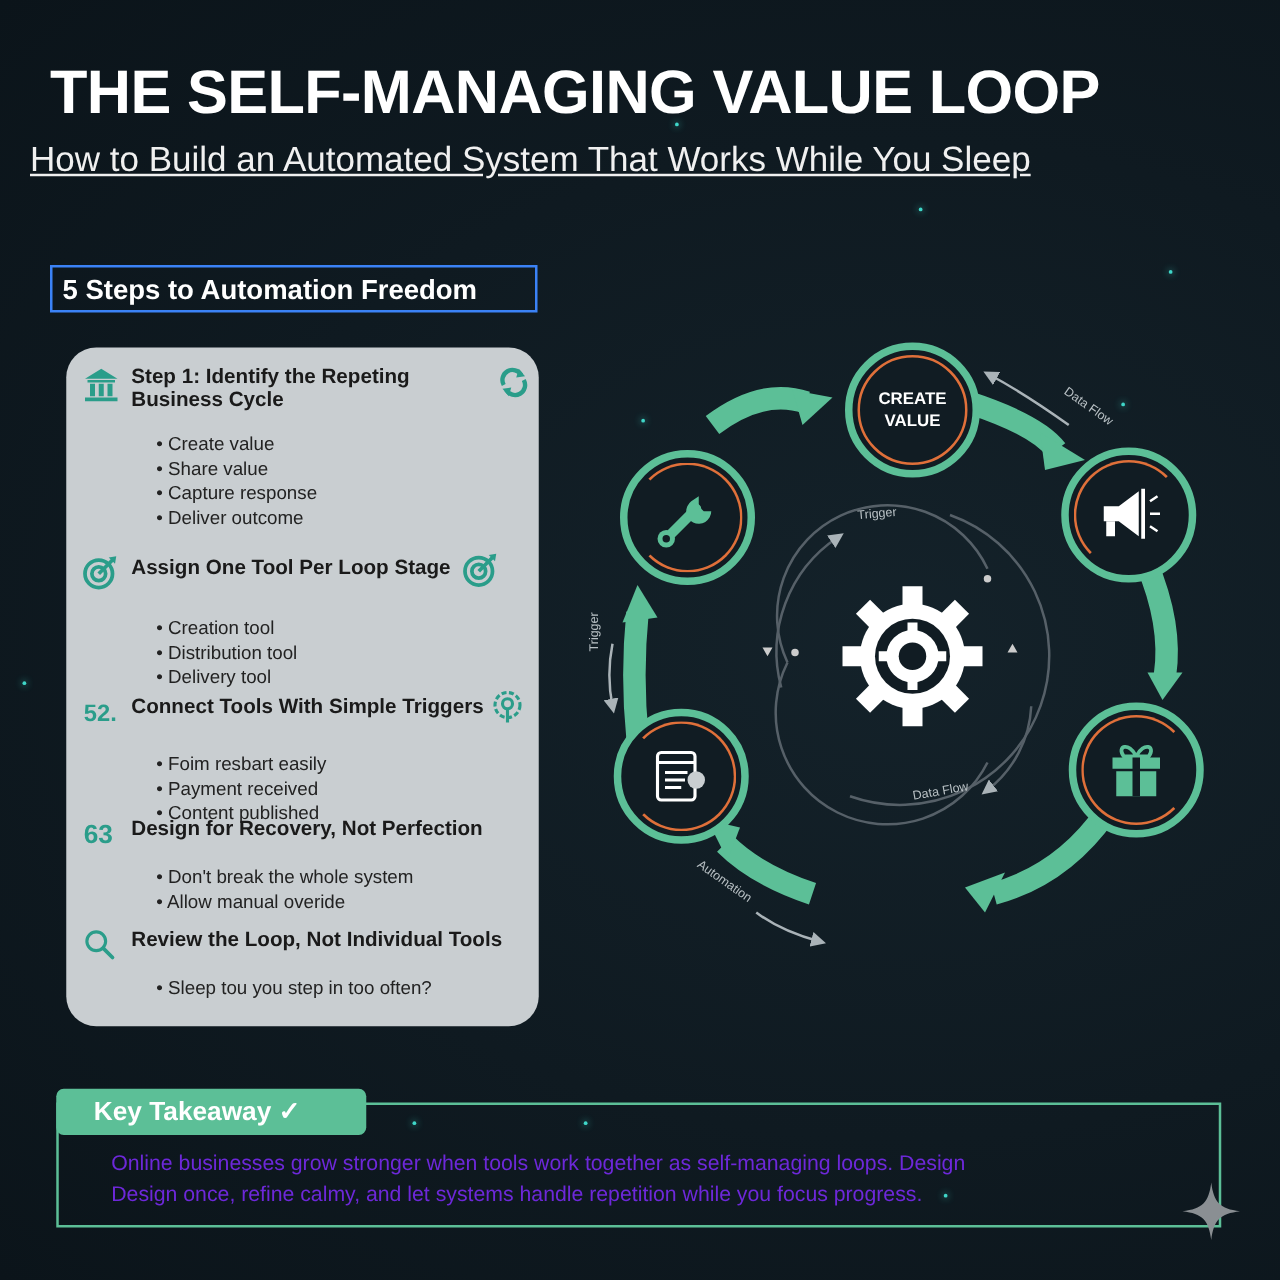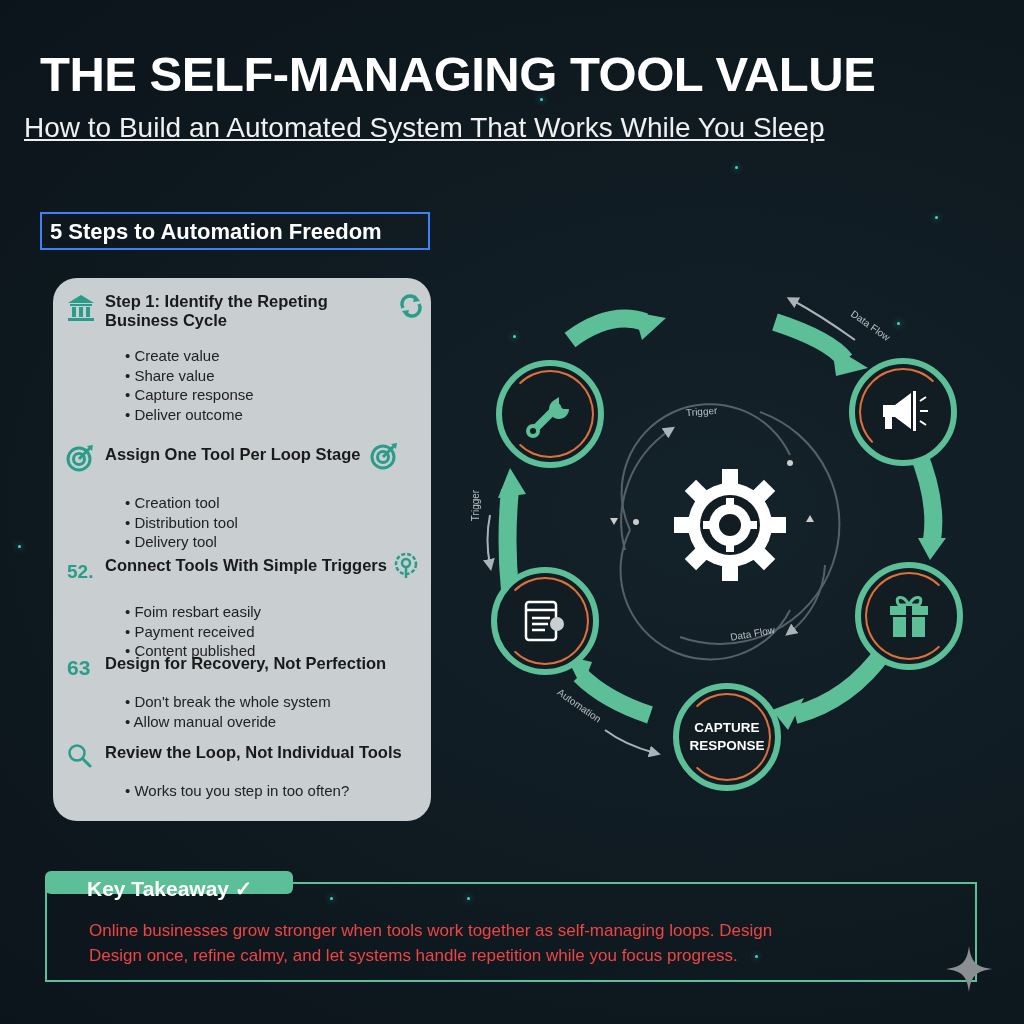--- a/index.html
+++ b/index.html
@@ -43,44 +43,44 @@
     border:2px solid transparent;
   }
   .node .label { position:relative; font-size:13.5px; font-weight:bold; text-align:center; line-height:18px; color:#fff; }
   .flow-label { position:absolute; font-size:10px; color:#b8c0c4; white-space:nowrap; }
 
   .takeaway {
     position:absolute; left:45px; top:882px; width:932px; height:100px;
     border:2px solid #5cbf97; box-sizing:border-box;
   }
   .takeaway-tab {
-    position:absolute; left:45px; top:871px; width:248px; height:23px;
+    position:absolute; left:45px; top:871px; width:248px; height:37px;
     background:#5cbf97; border-radius:6px;
-    font-size:21px; font-weight:bold; color:#fff; padding:6px 0 0 42px; box-sizing:border-box; white-space:nowrap;
+    font-size:21px; font-weight:bold; color:#fff; padding:6px 0 0 30px; box-sizing:border-box; white-space:nowrap;
   }
   .takeaway-text {
-    position:absolute; left:89px; top:918px; width:840px; font-size:17px; line-height:25px; color:#ef4444;
+    position:absolute; left:89px; top:918px; width:840px; font-size:17px; line-height:25px; color:#6d28d9;
   }
   .sparkle { position:absolute; left:944px; top:944px; width:50px; height:50px; }
   .dot { position:absolute; width:3px; height:3px; border-radius:50%; background:#3fd6c8; box-shadow:0 0 6px #3fd6c8; }
 </style>
 </head>
 <body>
 
 <div class="dot" style="left:540px;top:98px"></div>
 <div class="dot" style="left:735px;top:166px"></div>
 <div class="dot" style="left:935px;top:216px"></div>
 <div class="dot" style="left:513px;top:335px"></div>
 <div class="dot" style="left:897px;top:322px"></div>
 <div class="dot" style="left:18px;top:545px"></div>
 <div class="dot" style="left:330px;top:897px"></div>
 <div class="dot" style="left:467px;top:897px"></div>
 <div class="dot" style="left:755px;top:955px"></div>
 
-<div class="title">THE SELF-MANAGING TOOL VALUE</div>
+<div class="title">THE SELF-MANAGING VALUE LOOP</div>
 <div class="subtitle">How to Build an Automated System That Works While You Sleep</div>
 
 <div class="steps-heading">5 Steps to Automation Freedom</div>
 
 <div class="panel">
 
   <div class="step" style="top:14px">
     <svg class="icon" style="top:0" viewBox="0 0 32 32">
       <path d="M16 3 L29 11 L3 11 Z" fill="#2a9d8a"></path>
       <rect x="5" y="12" width="22" height="2" fill="#2a9d8a"></rect>
@@ -149,21 +149,21 @@
     </ul>
   </div>
 
   <div class="step" style="top:465px">
     <svg class="icon" style="top:0;left:14px;width:26px;height:26px" viewBox="0 0 26 26">
       <circle cx="10" cy="10" r="7.5" stroke="#2a9d8a" stroke-width="2.5" fill="none"></circle>
       <path d="M15.5 15.5 L23 23" stroke="#2a9d8a" stroke-width="3" stroke-linecap="round"></path>
     </svg>
     <div class="heading" style="top:0;width:310px;white-space:nowrap">Review the Loop, Not Individual Tools</div>
     <ul style="top:22px">
-      <li>Works tou you step in too often?</li>
+      <li>Sleep tou you step in too often?</li>
     </ul>
   </div>
 </div>
 
 <div class="diagram">
   <svg width="520" height="540" style="position:absolute;left:0;top:0">
     <defs>
       <marker id="gh" markerWidth="6" markerHeight="6" refX="3" refY="3" orient="auto">
         <path d="M0 0 L6 3 L0 6 Z" fill="#aab3b8"></path>
       </marker>
@@ -223,20 +223,27 @@
         <rect x="-4" y="19" width="8" height="8"></rect>
         <rect x="-27" y="-4" width="8" height="8"></rect>
         <rect x="19" y="-4" width="8" height="8"></rect>
       </g>
       <circle r="11" fill="#111c23"></circle>
       <path d="M36 -6 L50 4 L30 10 Z" fill="#fff"></path>
       <path d="M-36 6 L-50 -4 L-30 -10 Z" fill="#fff"></path>
     </g>
   </svg>
 
+  <div class="node" style="left:206px;top:14px">
+    <div class="inner" style="border-color:#e0703a"></div>
+    <div class="label">
+      <span>CREATE</span><br>
+      <span>VALUE</span>
+    </div>
+  </div>
 
   <div class="node" style="left:379px;top:98px">
     <div class="inner" style="border-top-color:#e0703a;border-left-color:#e0703a"></div>
     <svg width="56" height="50" viewBox="0 0 56 50">
       <path d="M8 18 L20 18 L36 6 L36 42 L20 30 L8 30 Z" fill="#fff"></path>
       <rect x="10" y="30" width="7" height="12" fill="#fff"></rect>
       <rect x="38" y="4" width="3" height="40" fill="#fff"></rect>
       <path d="M45 14 L51 10 M45 24 L53 24 M45 34 L51 38" stroke="#fff" stroke-width="2"></path>
     </svg>
   </div>
@@ -244,27 +251,20 @@
   <div class="node" style="left:385px;top:302px">
     <div class="inner" style="border-color:#e0703a;border-right-color:transparent"></div>
     <svg width="44" height="46" viewBox="0 0 44 46">
       <path d="M22 12 C16 0 6 4 12 12 Z M22 12 C28 0 38 4 32 12 Z" stroke="#5cbf97" stroke-width="3" fill="none"></path>
       <rect x="3" y="13" width="38" height="9" fill="#5cbf97"></rect>
       <rect x="6" y="24" width="32" height="20" fill="#5cbf97"></rect>
       <rect x="19" y="13" width="6" height="31" fill="#111c23"></rect>
     </svg>
   </div>
 
-  <div class="node" style="left:203px;top:423px">
-    <div class="inner" style="border-color:#e0703a;border-left-color:transparent"></div>
-    <div class="label">
-      <span>CAPTURE</span><br>
-      <span>RESPONSE</span>
-    </div>
-  </div>
 
   <div class="node" style="left:21px;top:307px">
     <div class="inner" style="border-color:#e0703a;border-left-color:transparent"></div>
     <svg width="44" height="42" viewBox="0 0 44 42">
       <rect x="3" y="2" width="30" height="38" rx="3" stroke="#fff" stroke-width="2.5" fill="none"></rect>
       <path d="M3 10 L33 10 M9 18 L27 18 M9 24 L25 24 M9 30 L22 30" stroke="#fff" stroke-width="2.5"></path>
       <circle cx="34" cy="24" r="7" fill="#c9ced1"></circle>
     </svg>
   </div>
 

